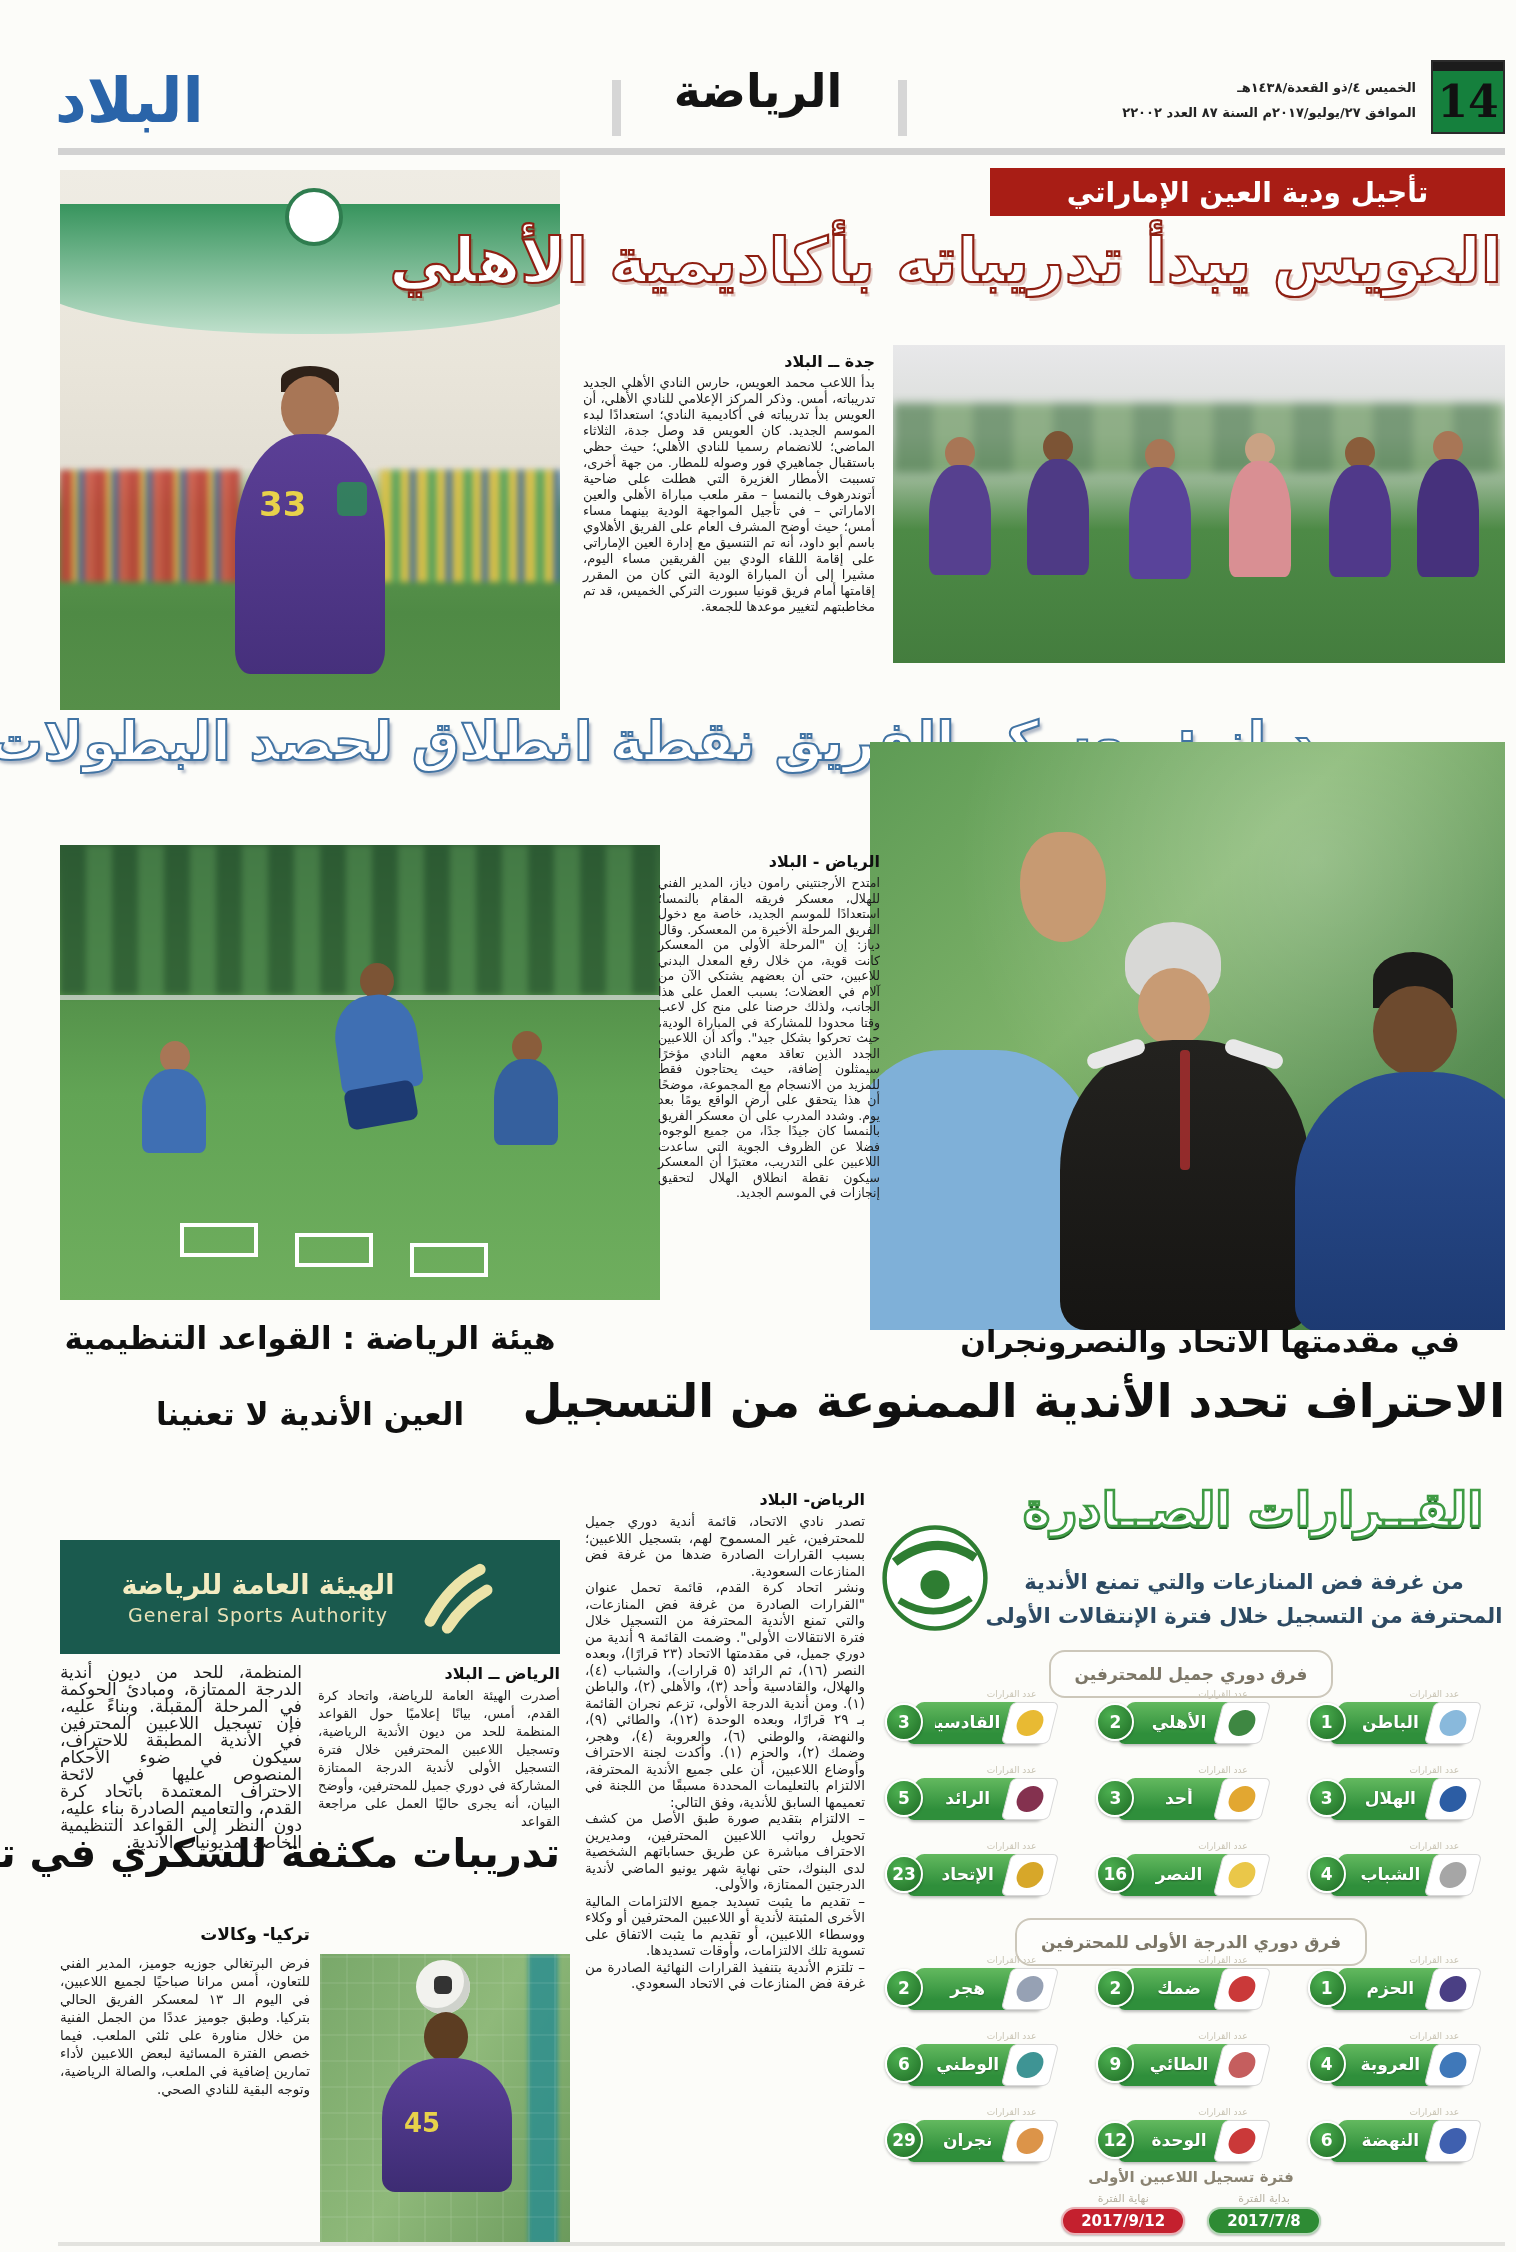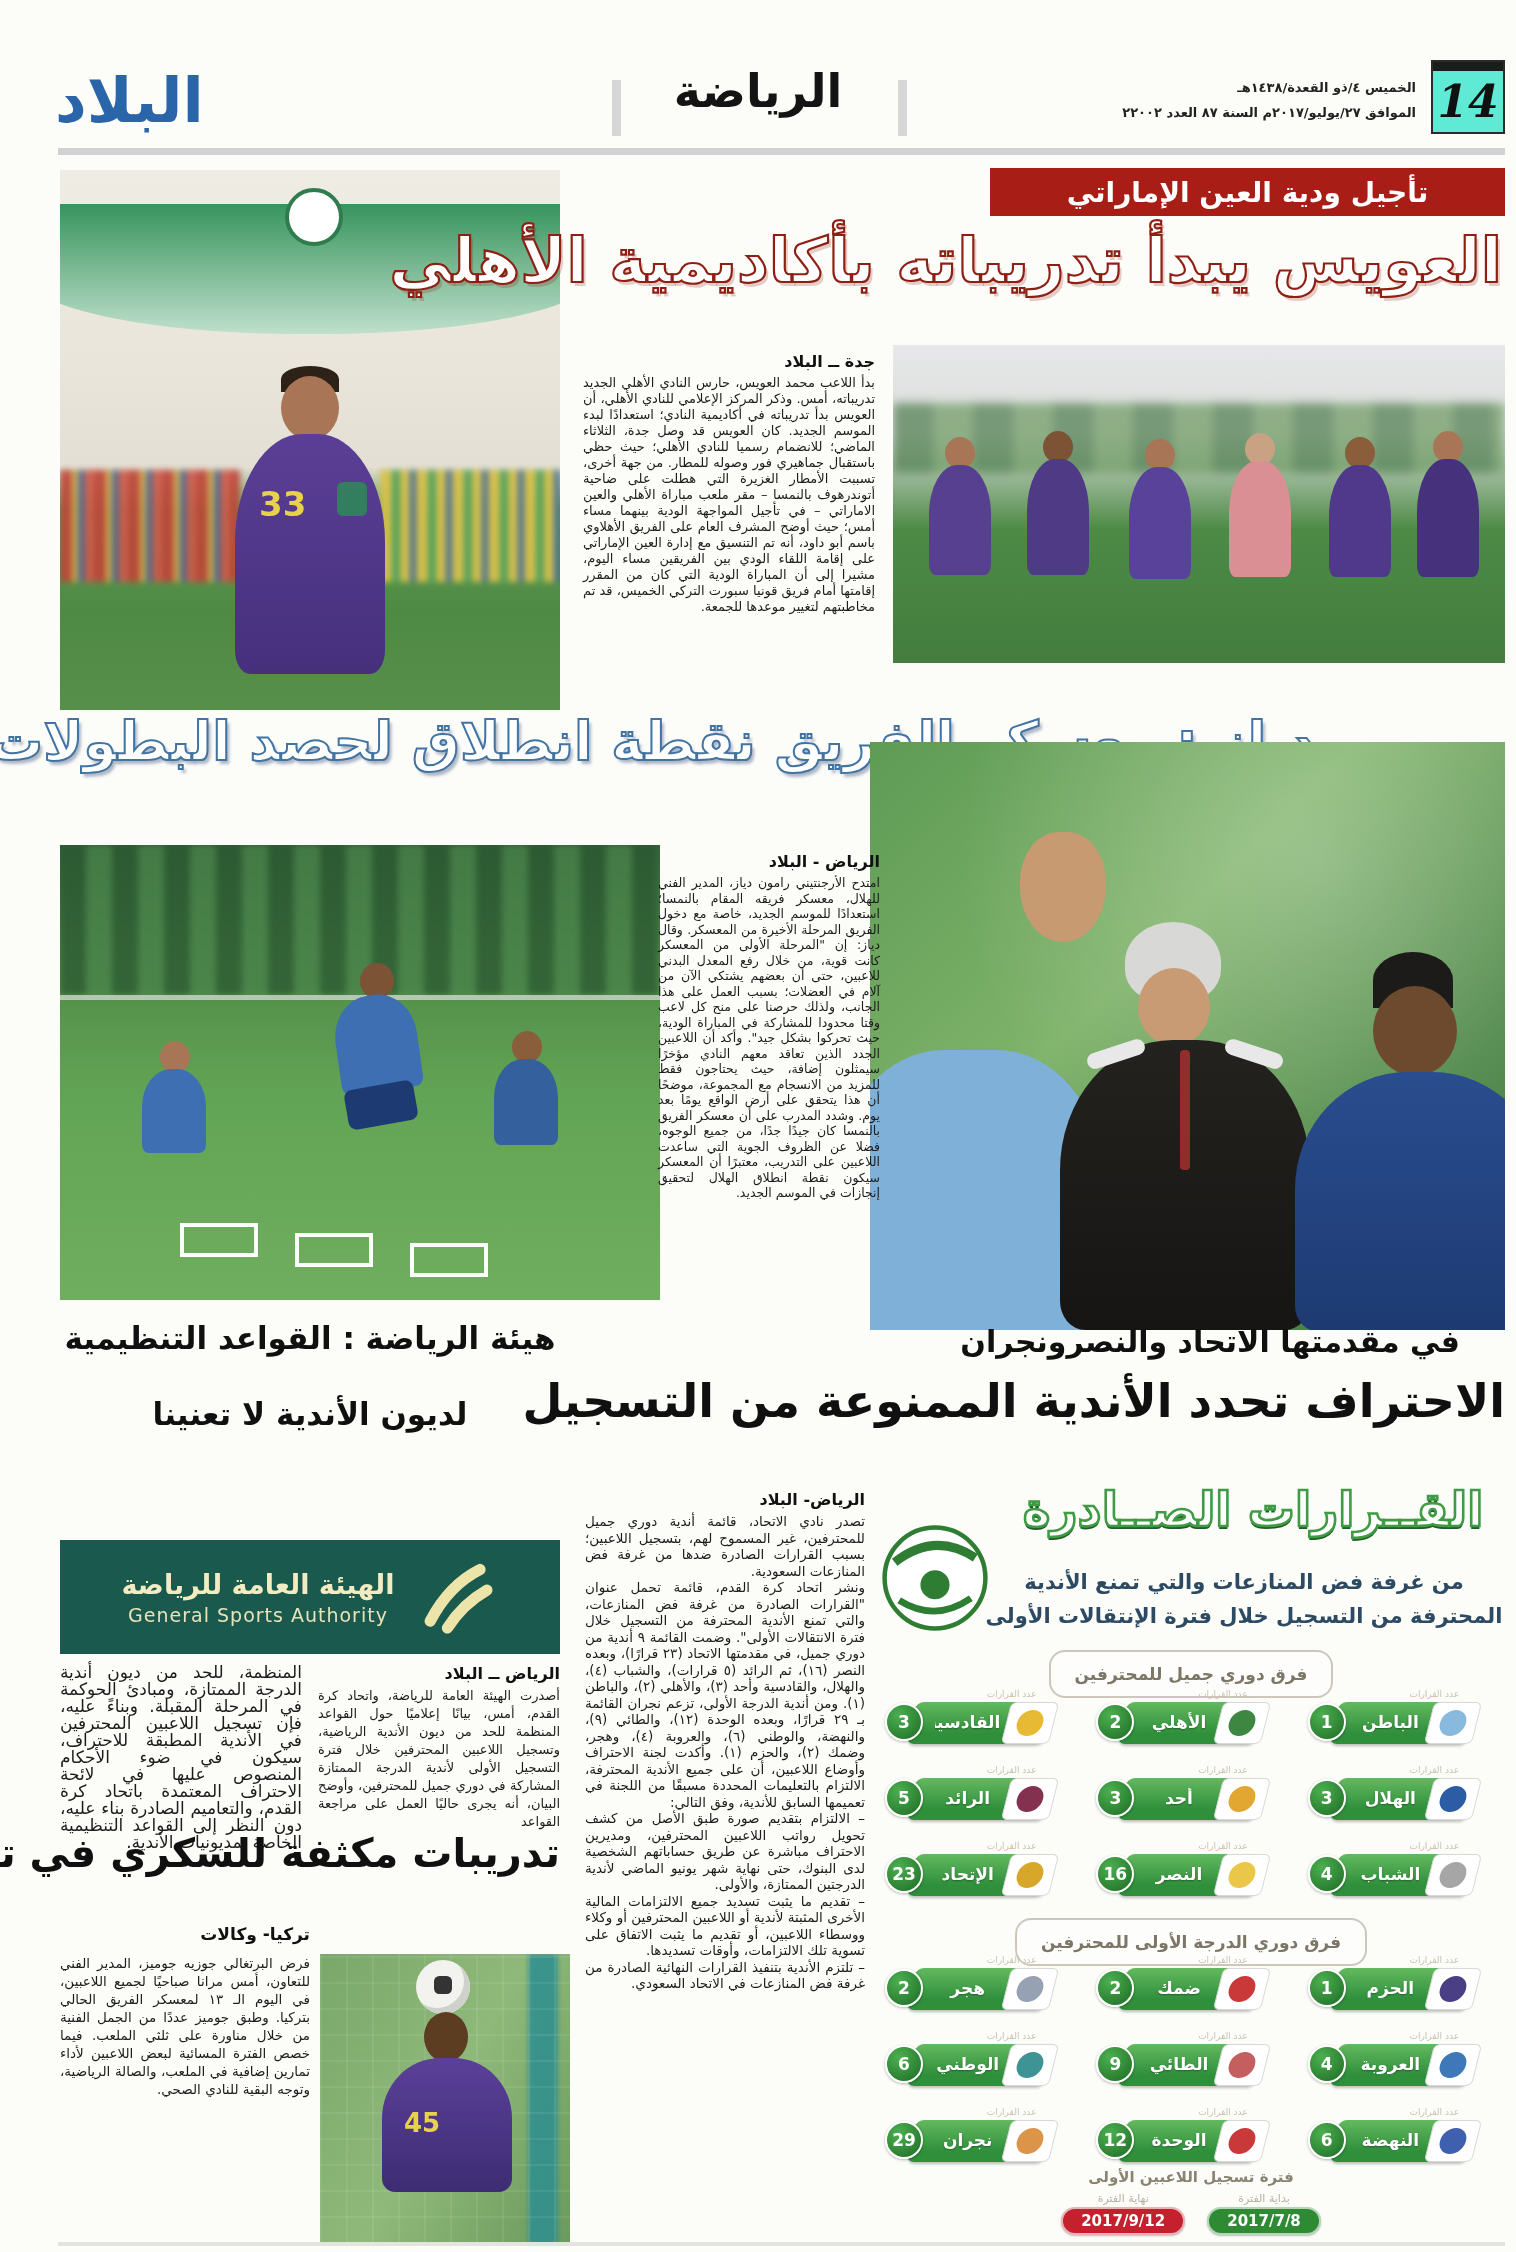--- a/index.html
+++ b/index.html
@@ -1,21 +1,21 @@
 <!DOCTYPE html>
 <html lang="ar" dir="rtl"><head>
 <meta charset="utf-8">
 <style>
   html,body{margin:0;padding:0;background:#e9e9e6;}
   #page{position:relative;width:1516px;height:2252px;background:#fcfcf9;margin:0 auto;
         font-family:"DejaVu Sans",sans-serif;direction:rtl;overflow:hidden;}
   .abs{position:absolute;}
   
   .pagenum-box{position:absolute;right:11px;top:60px;width:74px;height:74px;border:2px solid #2b2b2b;
-               background:#5eead4;box-sizing:border-box;font-style:italic;}
+               background:#15803d;box-sizing:border-box;}
   .pagenum-box .cap{position:absolute;top:0;left:0;right:0;height:9px;background:#1c1c1c;}
   .pagenum-box .num{position:absolute;left:0;right:0;top:14px;text-align:center;
                font-family:"DejaVu Serif",serif;font-size:44px;font-weight:bold;color:#111;}
   .dates{position:absolute;right:100px;top:76px;width:330px;text-align:right;color:#222;
          font-size:13px;font-weight:bold;line-height:1.9;}
   .section-title{position:absolute;left:0;right:0;top:64px;text-align:center;
          font-size:46px;font-weight:bold;color:#141414;}
   .htick{position:absolute;top:80px;width:9px;height:56px;background:#d6d6d6;}
   .paper-logo{position:absolute;left:55px;top:64px;font-size:62px;font-weight:bold;
          color:#2a64a9;letter-spacing:-1px;}
@@ -178,21 +178,21 @@
 
   <div class="abs" style="left:658px;top:852px;width:222px;">
     <div class="dateline">الرياض - البلاد</div>
     <div class="bodytxt" style="font-size:12.5px;line-height:15.5px;">امتدح الأرجنتيني رامون دياز، المدير الفني للهلال، معسكر فريقه المقام بالنمسا؛ استعدادًا للموسم الجديد، خاصة مع دخول الفريق المرحلة الأخيرة من المعسكر. وقال دياز: إن "المرحلة الأولى من المعسكر كانت قوية، من خلال رفع المعدل البدني للاعبين، حتى أن بعضهم يشتكي الآن من آلام في العضلات؛ بسبب العمل على هذا الجانب، ولذلك حرصنا على منح كل لاعب وقتا محدودا للمشاركة في المباراة الودية، حيث تحركوا بشكل جيد". وأكد أن اللاعبين الجدد الذين تعاقد معهم النادي مؤخرًا سيمثلون إضافة، حيث يحتاجون فقط للمزيد من الانسجام مع المجموعة، موضحًا أن هذا يتحقق على أرض الواقع يومًا بعد يوم. وشدد المدرب على أن معسكر الفريق بالنمسا كان جيدًا جدًا، من جميع الوجوه، فضلا عن الظروف الجوية التي ساعدت اللاعبين على التدريب، معتبرًا أن المعسكر سيكون نقطة انطلاق الهلال لتحقيق إنجازات في الموسم الجديد.</div>
   </div>
 
   <div class="abs black-head" style="left:580px;right:11px;top:1374px;font-size:46px;text-align:center;white-space:nowrap;">الاحتراف تحدد الأندية الممنوعة من التسجيل</div>
   <div class="abs black-head" style="right:56px;top:1324px;font-size:30px;white-space:nowrap;">في مقدمتها الاتحاد والنصرونجران</div>
 
   <div class="abs black-head" style="left:60px;width:500px;top:1320px;font-size:31px;text-align:center;white-space:nowrap;">هيئة الرياضة : القواعد التنظيمية</div>
-  <div class="abs black-head" style="left:60px;width:500px;top:1396px;font-size:31px;text-align:center;white-space:nowrap;">لديون الأندية لا تعنينا</div>
+  <div class="abs black-head" style="left:60px;width:500px;top:1396px;font-size:31px;text-align:center;white-space:nowrap;">العين الأندية لا تعنينا</div>
 
   <div class="gsa">
     <span style="width:86px;height:86px;display:block;">
       <svg viewBox="0 0 100 100" width="86" height="86">
         <path d="M20 78 Q42 36 78 18" stroke="#ece4a9" stroke-width="13" fill="none" stroke-linecap="round"></path>
         <path d="M40 86 Q58 58 86 42" stroke="#ece4a9" stroke-width="13" fill="none" stroke-linecap="round"></path>
       </svg>
     </span>
     <span class="gsa-text">
       <div class="gsa-ar">الهيئة العامة للرياضة</div>

